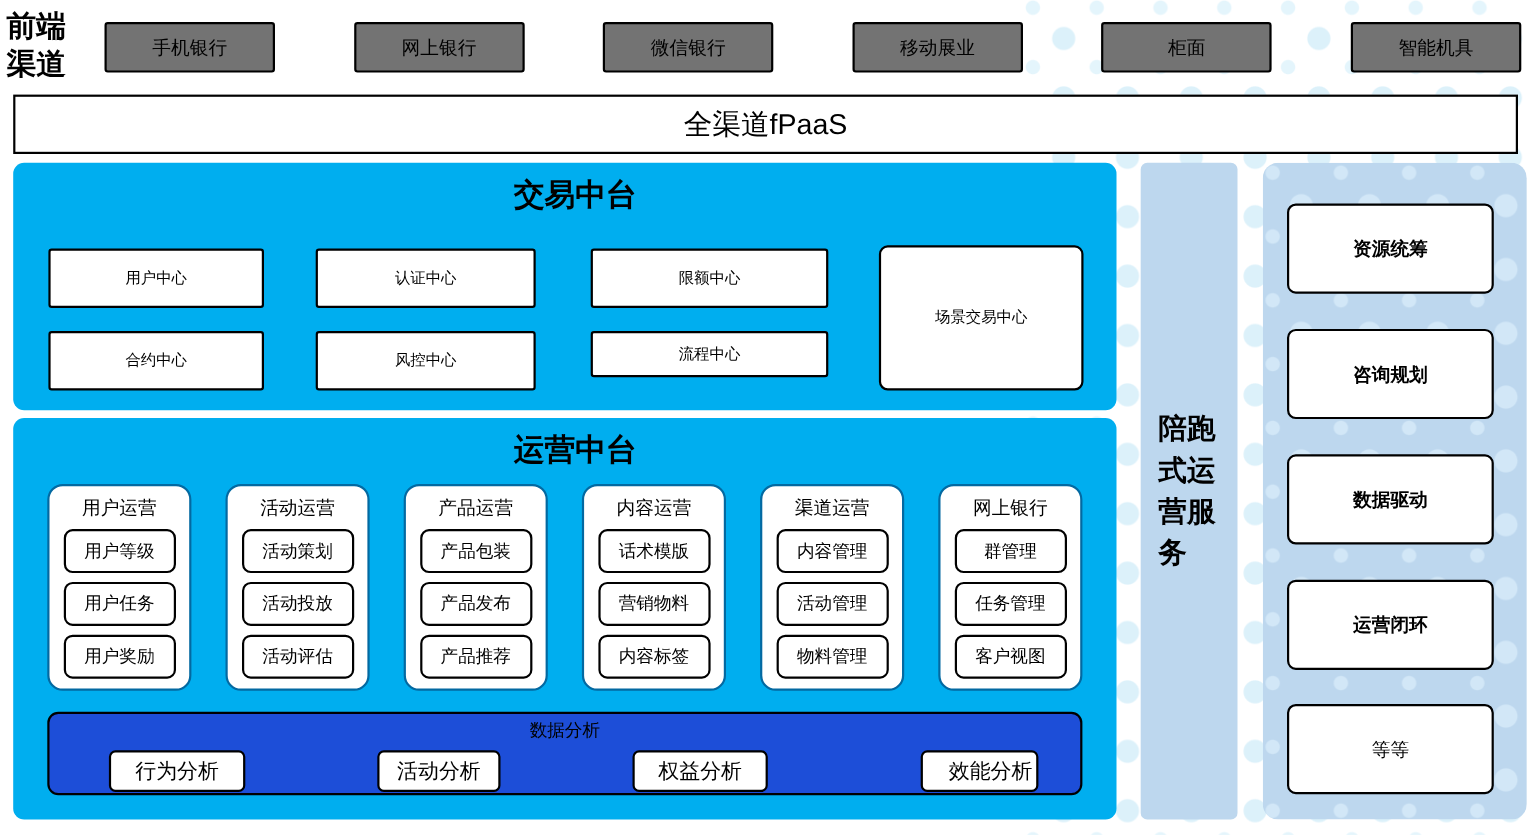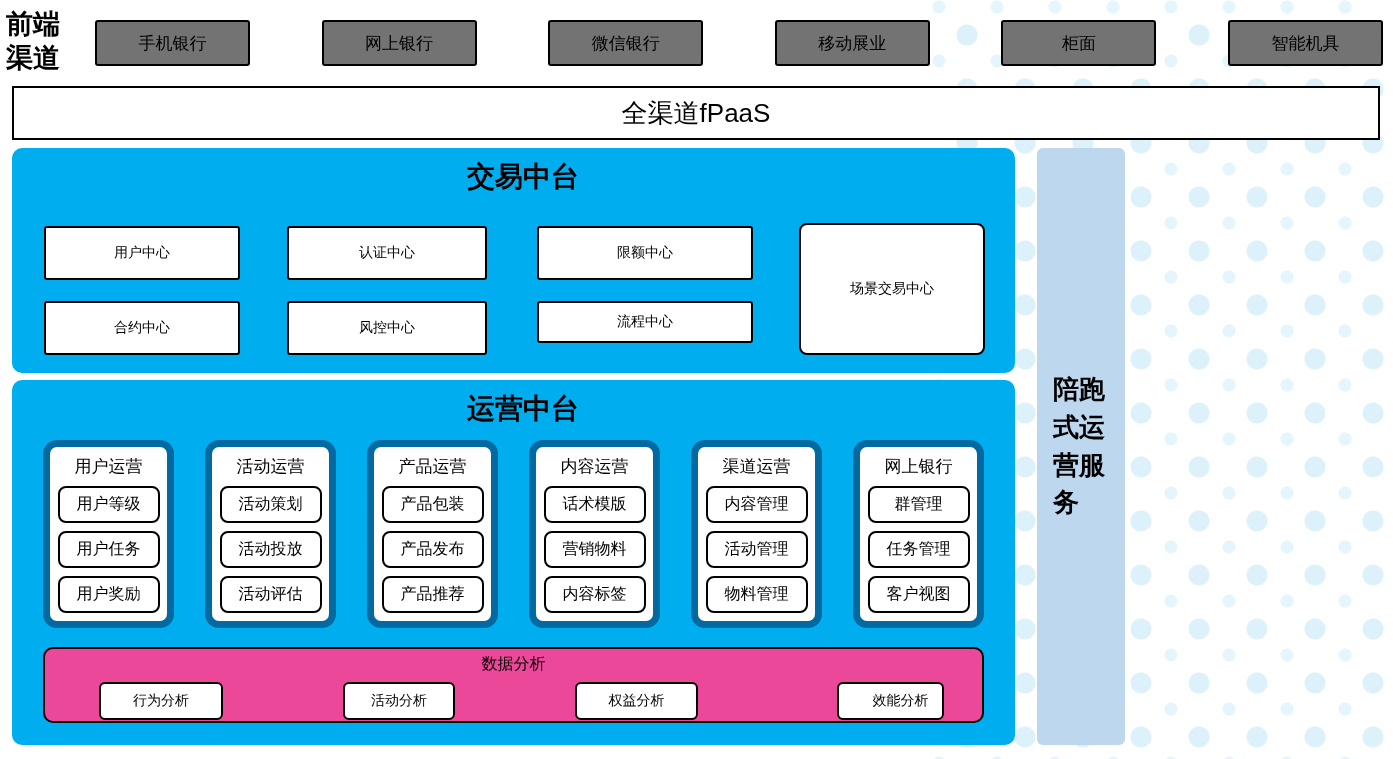--- a/index.html
+++ b/index.html
@@ -51,36 +51,36 @@
   .c3{ left:525px; top:78px;  width:216px; height:54px; }
   .c4{ left:32px;  top:153px; width:196px; height:54px; }
   .c5{ left:275px; top:153px; width:200px; height:54px; }
   .c6{ left:525px; top:153px; width:216px; height:42px; }
   .scenario{ left:787px; top:75px; width:186px; height:132px; border-radius:8px; }
   .cols{
     position:absolute; left:31px; top:60px; width:941px; height:190px;
     display:flex; justify-content:space-between;
   }
   .col{
-    width:131px; height:188px; background:#fff; border:7px solid #0369a1; border-radius:14px;
+    width:131px; height:188px; background:#fff; border:2px solid #0369a1; border-radius:14px;
     display:flex; flex-direction:column; align-items:center; padding-top:8px;
   }
   .col-title{ font-size:17px; margin-bottom:8px; }
   .sub-box{
     width:102px; height:40px; margin-bottom:8px; background:#fff; border:2px solid #000;
     border-radius:8px; display:flex; align-items:center; justify-content:center; font-size:16px;
   }
   .da-bar{
     position:absolute; left:31px; top:267px; width:941px; height:76px;
-    background:#ec4899; border:2px solid #000; border-radius:10px;
+    background:#1d4ed8; border:2px solid #000; border-radius:10px;
   }
   .da-title{ position:absolute; left:0; top:5px; width:100%; text-align:center; font-size:16px; }
   .da-box{
     position:absolute; top:33px; height:38px; background:#fff; border:2px solid #000; border-radius:6px;
-    display:flex; align-items:center; justify-content:center; font-size:14px;
+    display:flex; align-items:center; justify-content:center; font-size:19px;
   }
   .da1{ left:54px;  width:124px; }
   .da2{ left:298px; width:112px; }
   .da3{ left:530px; width:123px; }
   .da4{ left:792px; width:107px;padding-left:20px; }
   .companion-bar{
     position:absolute; left:1037px; top:148px; width:88px; height:597px; z-index:1;
     background:#BDD7EE; border-radius:6px;
     display:flex; align-items:center; justify-content:center;
   }
@@ -184,14 +184,21 @@
       <div class="da-box da3">权益分析</div>
       <div class="da-box da2">活动分析</div>
       <div class="da-box da4">效能分析</div>
     </div>
   </div>
 
   <div class="companion-bar">
     <div class="companion-text">陪跑式运营服务</div>
   </div>
 
+  <div class="service-panel">
+    <div class="svc-box s1 bold">资源统筹</div>
+    <div class="svc-box s2 bold">咨询规划</div>
+    <div class="svc-box s3 bold">数据驱动</div>
+    <div class="svc-box s4 bold">运营闭环</div>
+    <div class="svc-box s5">等等</div>
+  </div>
 
 </div>
 
 </body></html>

